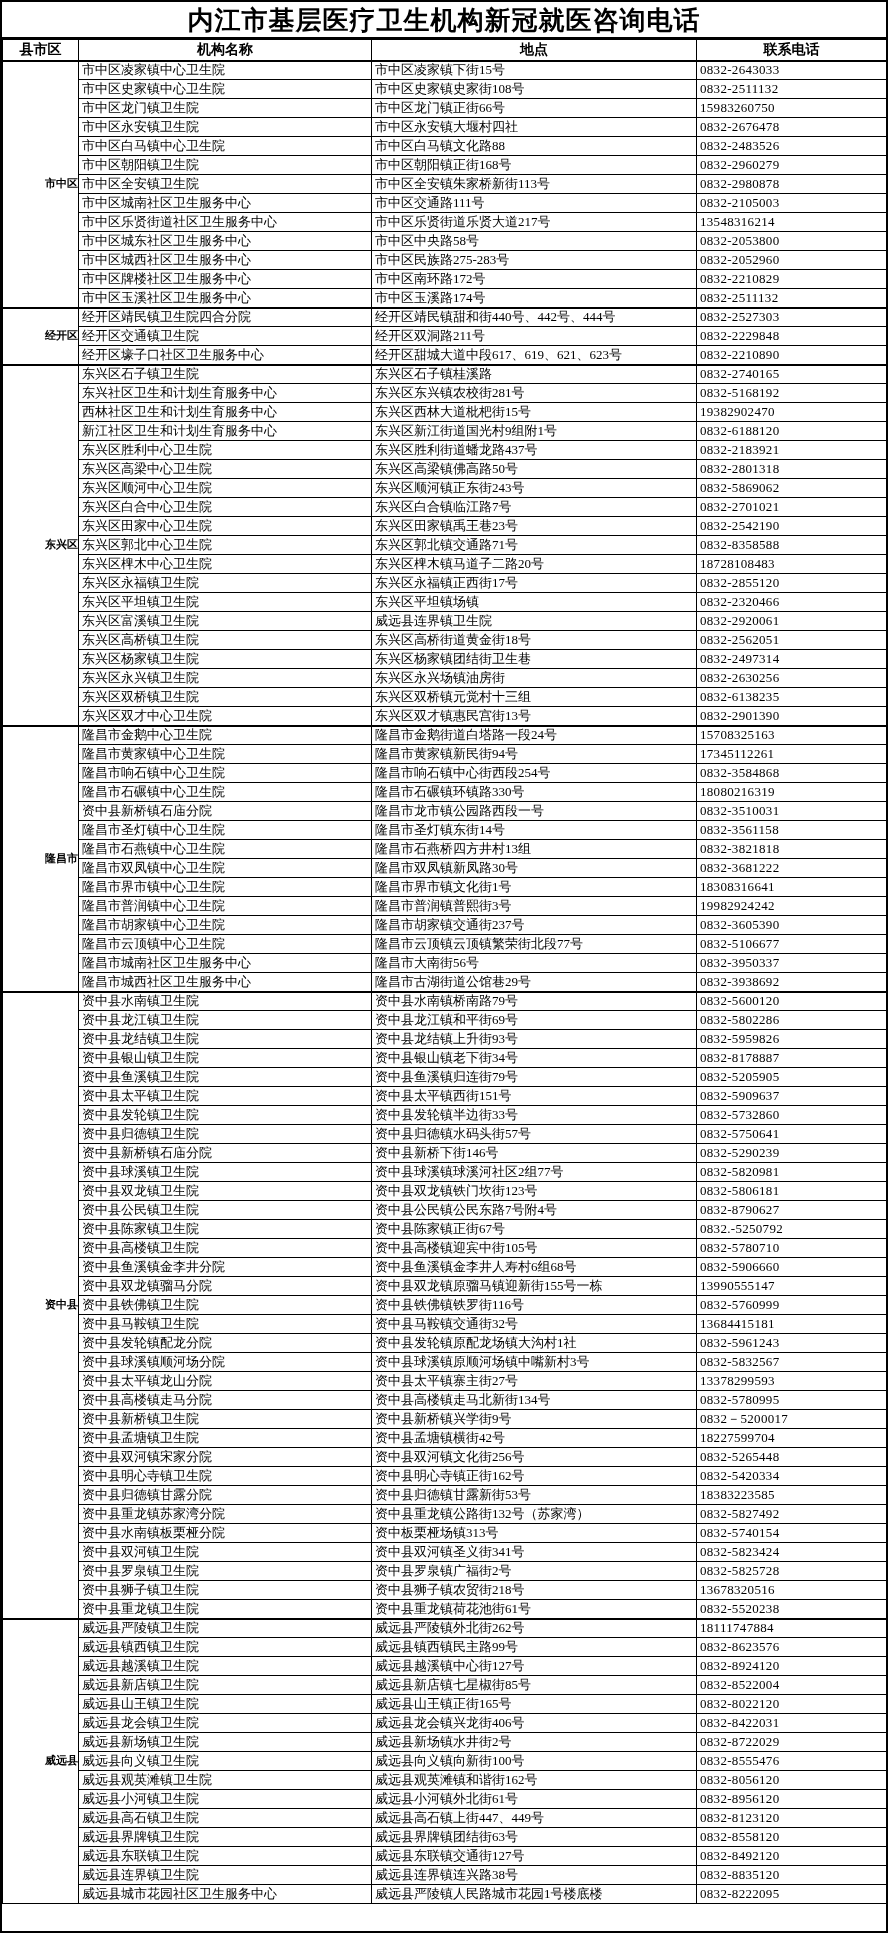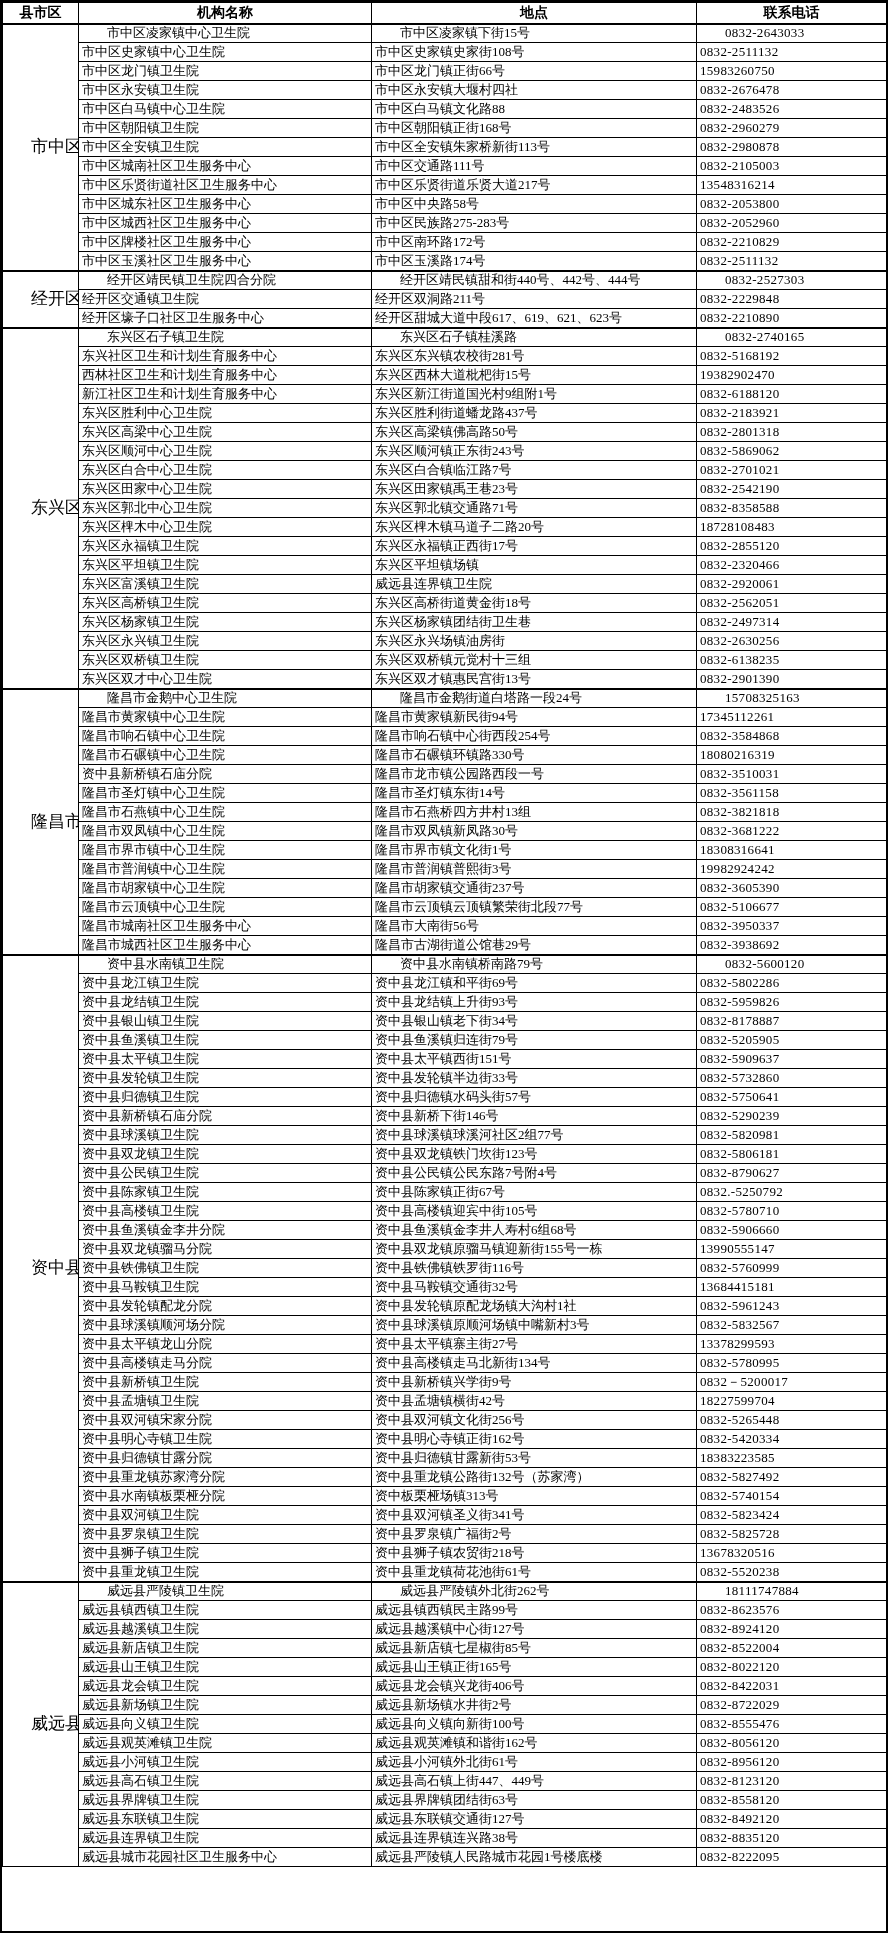--- a/index.html
+++ b/index.html
@@ -48,32 +48,33 @@
     height: 19px;
     font-size: 13px;
     line-height: 1.05;
     padding: 0 1px 0 3px;
     text-align: left;
     vertical-align: middle;
     overflow: hidden;
     white-space: nowrap;
   }
   td.district {
-    text-align: left;
-    font-weight: normal;
-    font-size: 17px;
+    text-align: right;
+    font-weight: bold;
+    font-size: 11px;
     padding: 0;
   }
   td.phone { letter-spacing: 0.3px; }
-  tr.section-start td { border-top: 2px solid #000; padding-left: 28px; }
+  tr.section-start td { border-top: 2px solid #000; }
 </style>
 </head>
 <body>
 
 <div class="page">
+  <div class="title">内江市基层医疗卫生机构新冠就医咨询电话</div>
   <table>
     <colgroup>
       <col class="c-district">
       <col class="c-institution">
       <col class="c-address">
       <col class="c-phone">
     </colgroup>
     <thead>
       <tr>
         <th>县市区</th>

